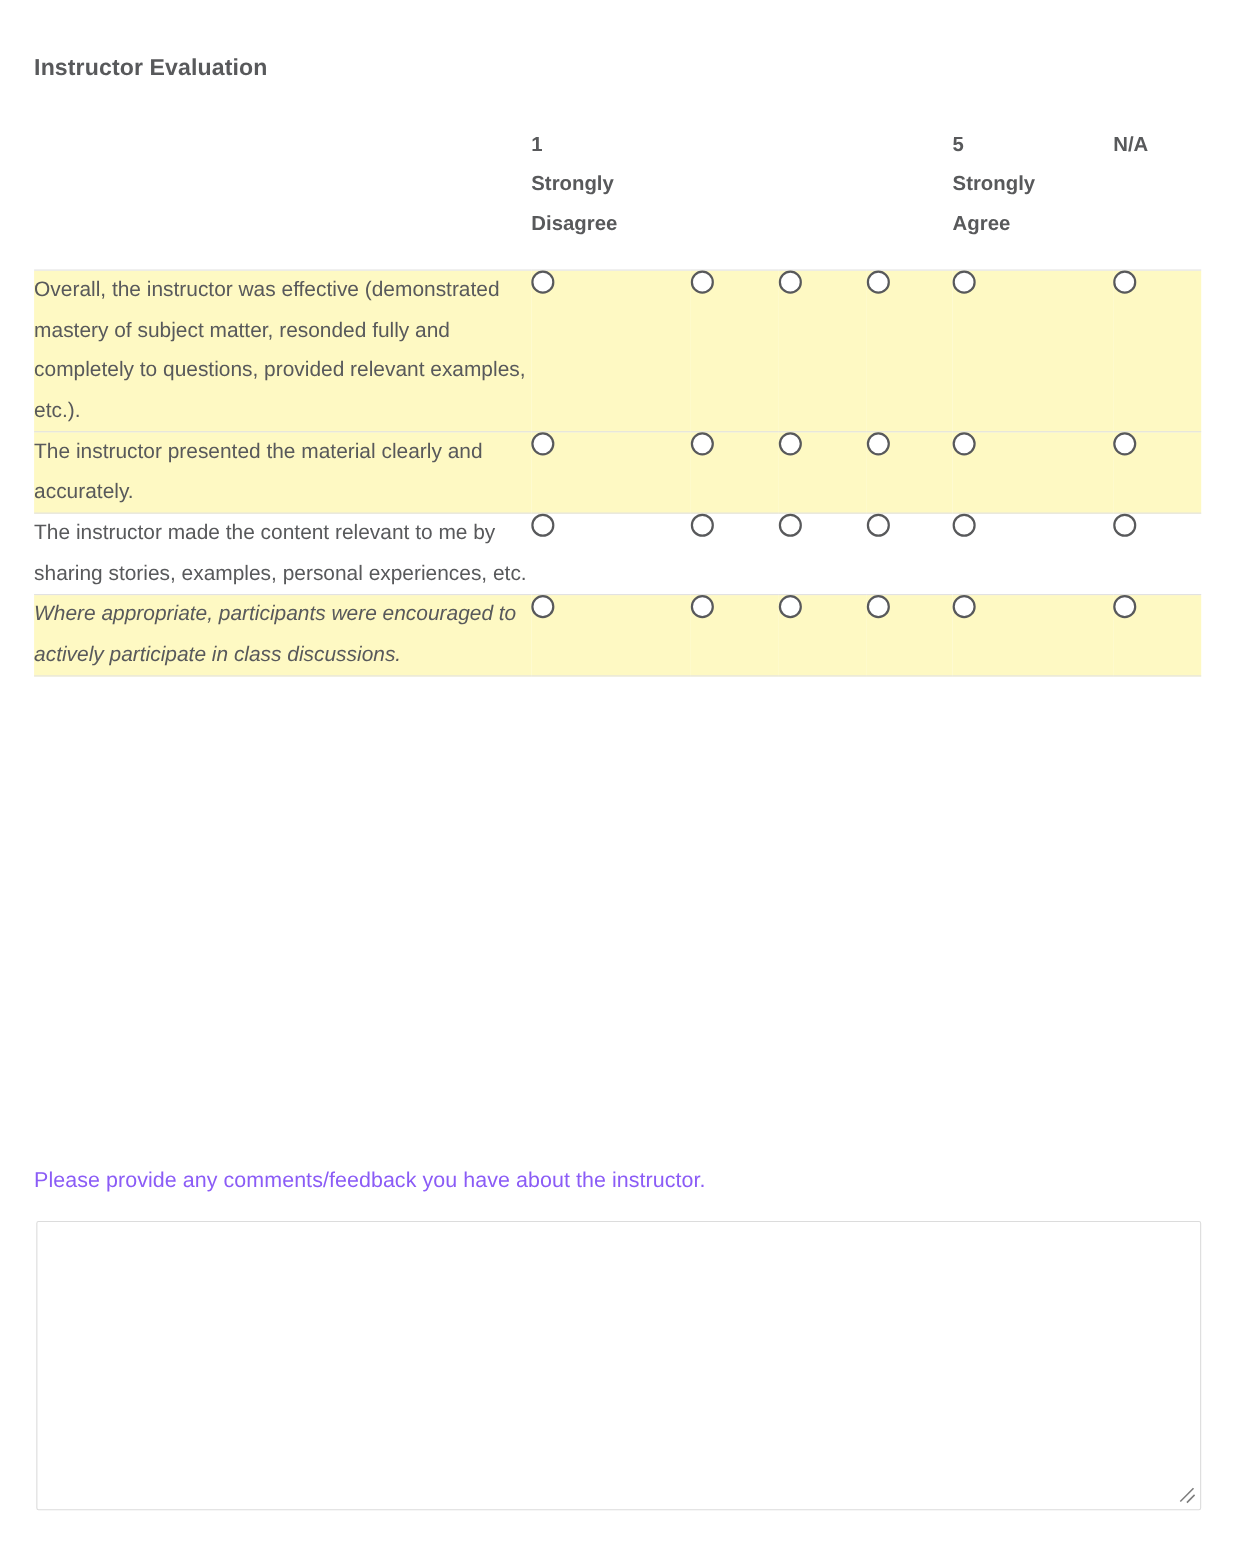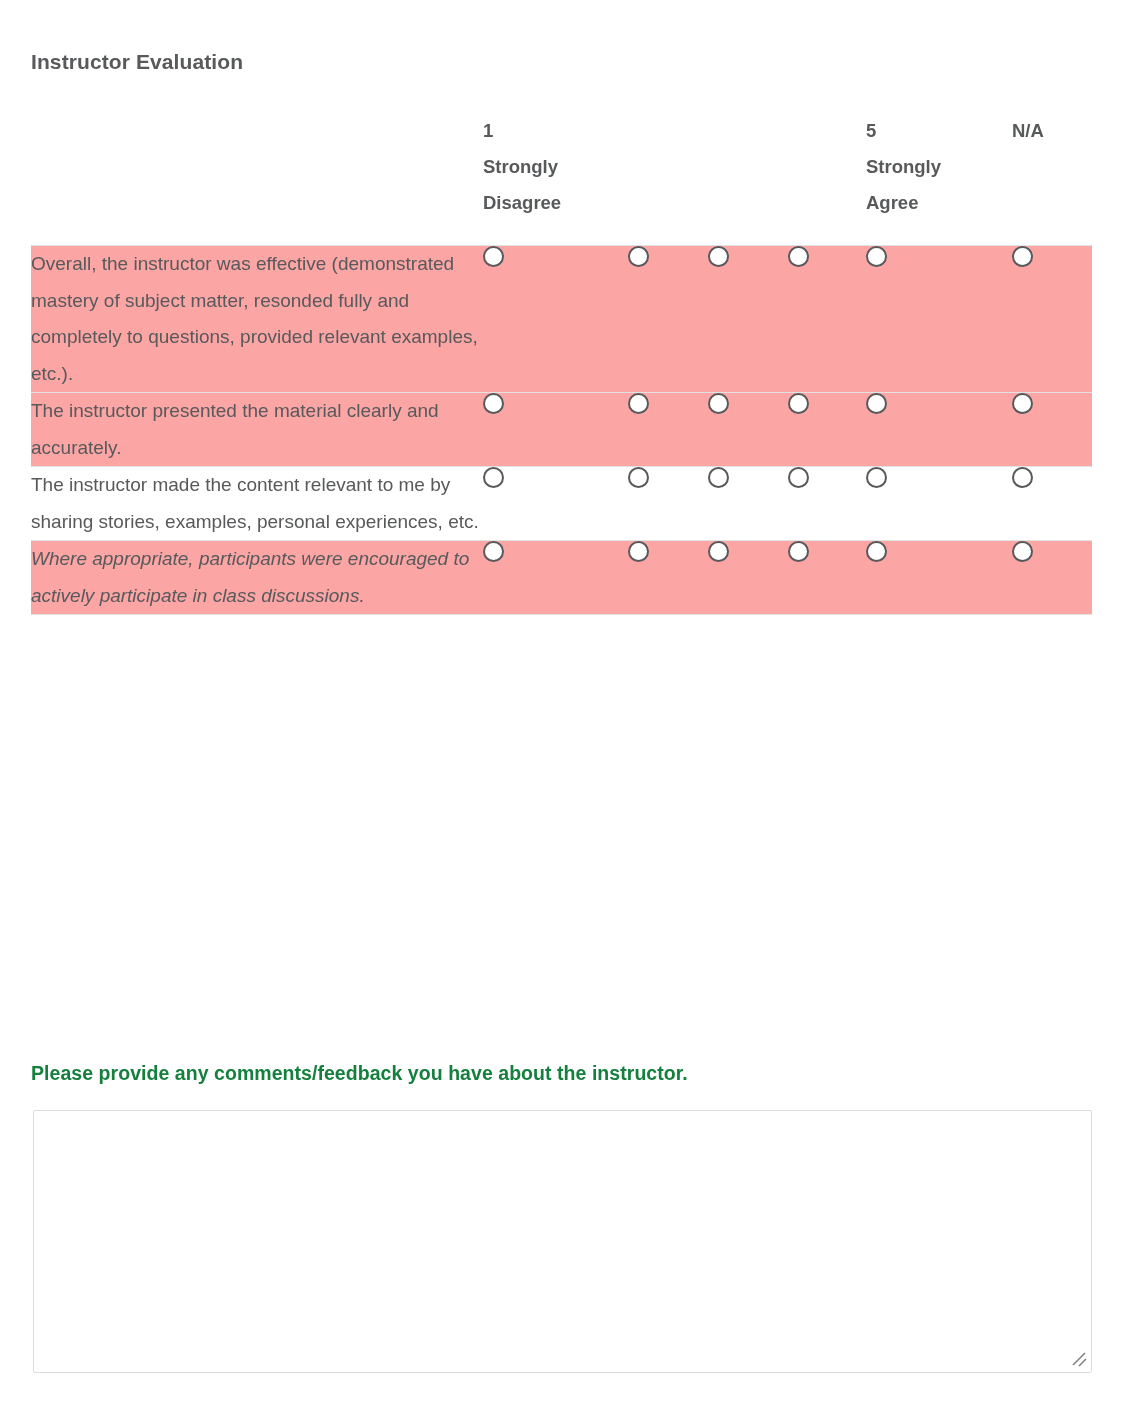--- a/index.html
+++ b/index.html
@@ -61,21 +61,21 @@
     color: #58595b;
     border: none;
   }
   .matrix thead th.blank-head { padding: 0; }
   .hdr-line { display: block; white-space: nowrap; }
 
   .matrix tbody tr {
     border-top: 1px solid #e2e2e2;
   }
   .matrix tbody tr.alt {
-    background: #fca5a5;
+    background: #fef9c3;
   }
   .matrix tbody tr:last-child {
     border-bottom: 1px solid #e2e2e2;
     font-style: italic;
   }
 
   .matrix tbody td {
     padding: 0;
     vertical-align: top;
     border: none;
@@ -111,22 +111,22 @@
   .opt-4  .radio { margin-left: 0px;  }
   .opt-5  .radio { margin-left: 0px;  }
   .opt-na .radio { margin-left: 0px;  }
 
   
   .comments-label {
     position: absolute;
     left: 31px;
     top: 1062px;
     font-size: 19.5px;
-    font-weight: bold;
-    color: #15803d;
+    font-weight: normal;
+    color: #8b5cf6;
     letter-spacing: 0.05px;
   }
 
   .comments-box {
     position: absolute;
     left: 33px;
     top: 1110px;
     width: 1059px;
     height: 263px;
     box-sizing: border-box;

